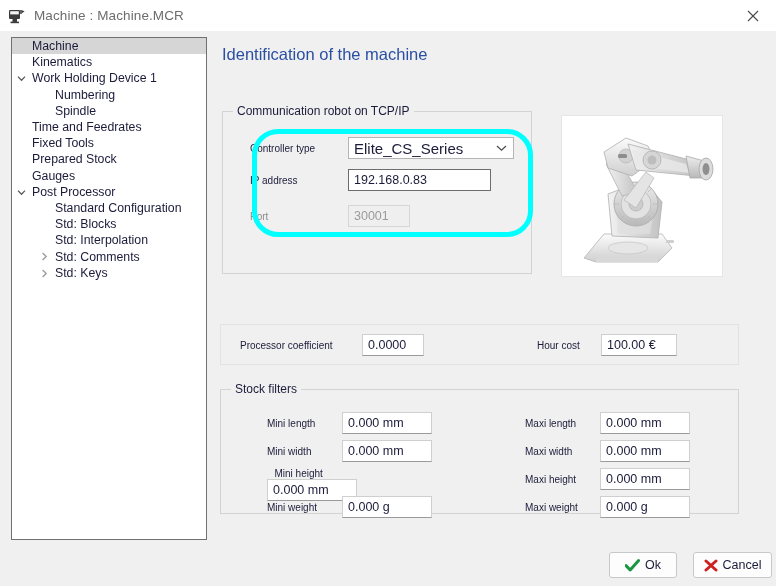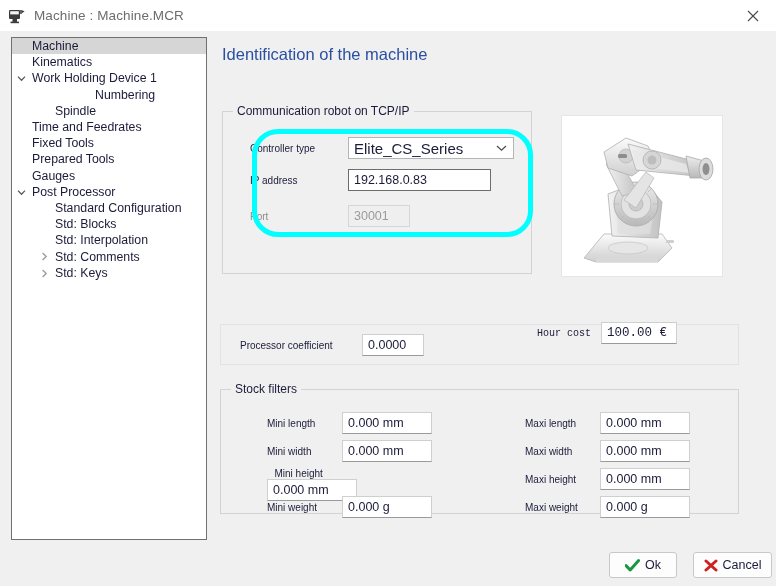--- a/index.html
+++ b/index.html
@@ -218,39 +218,39 @@
         <div class="tree-row" style="padding-left: 0px;">
           <span class="tree-chev"></span>
           <span class="tree-label">Kinematics</span>
         </div>
         <div class="tree-row" style="padding-left: 0px;">
           <span class="tree-chev"><svg width="9" height="7" viewBox="0 0 9 7">
               <polyline points="1,1.6 4.5,5.2 8,1.6" fill="none" stroke="#5a5a5a" stroke-width="1.3"></polyline>
             </svg></span>
           <span class="tree-label">Work Holding Device 1</span>
         </div>
-        <div class="tree-row" style="padding-left: 23px; margin-left: 40px;">
+        <div class="tree-row" style="padding-left: 23px;">
           <span class="tree-chev"></span>
           <span class="tree-label">Numbering</span>
         </div>
         <div class="tree-row" style="padding-left: 23px;">
           <span class="tree-chev"></span>
           <span class="tree-label">Spindle</span>
         </div>
         <div class="tree-row" style="padding-left: 0px;">
           <span class="tree-chev"></span>
           <span class="tree-label">Time and Feedrates</span>
         </div>
         <div class="tree-row" style="padding-left: 0px;">
           <span class="tree-chev"></span>
           <span class="tree-label">Fixed Tools</span>
         </div>
         <div class="tree-row" style="padding-left: 0px;">
           <span class="tree-chev"></span>
-          <span class="tree-label">Prepared Tools</span>
+          <span class="tree-label">Prepared Stock</span>
         </div>
         <div class="tree-row" style="padding-left: 0px;">
           <span class="tree-chev"></span>
           <span class="tree-label">Gauges</span>
         </div>
         <div class="tree-row" style="padding-left: 0px;">
           <span class="tree-chev"><svg width="9" height="7" viewBox="0 0 9 7">
               <polyline points="1,1.6 4.5,5.2 8,1.6" fill="none" stroke="#5a5a5a" stroke-width="1.3"></polyline>
             </svg></span>
           <span class="tree-label">Post Processor</span>
@@ -380,21 +380,21 @@
 
     <div class="panel-plain" style="left:3px; top:287px; width:519px; height:41px;"></div>
 
     <div class="field-row" style="left:23px; top:297px;">
       <span class="field-label" style="width:122px;">Processor coefficient</span>
       <div class="textbox flat" style="width:62px;">
         <span>0.0000</span>
       </div>
     </div>
 
-    <div class="field-row" style="left:320px; top:285px;font-family:Liberation Mono, monospace;">
+    <div class="field-row" style="left:320px; top:297px;">
       <span class="field-label" style="width:64px;">Hour cost</span>
       <div class="textbox flat" style="width:76px;align-items:center;">
         <span>100.00 €</span>
       </div>
     </div>
 
     <div class="groupbox" style="left:3px; top:352px; width:519px; height:125px;">
       <span class="gb-legend">Stock filters</span>
     </div>
     <div id="stock-left">

